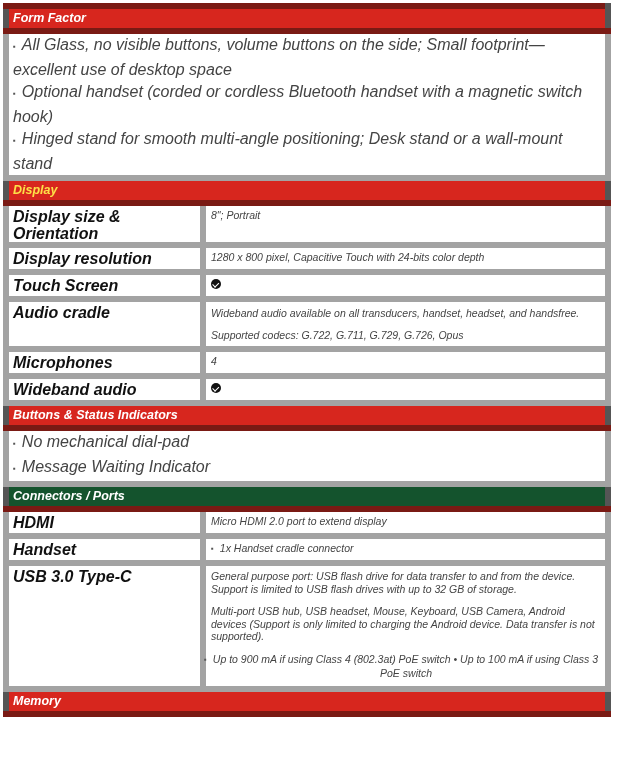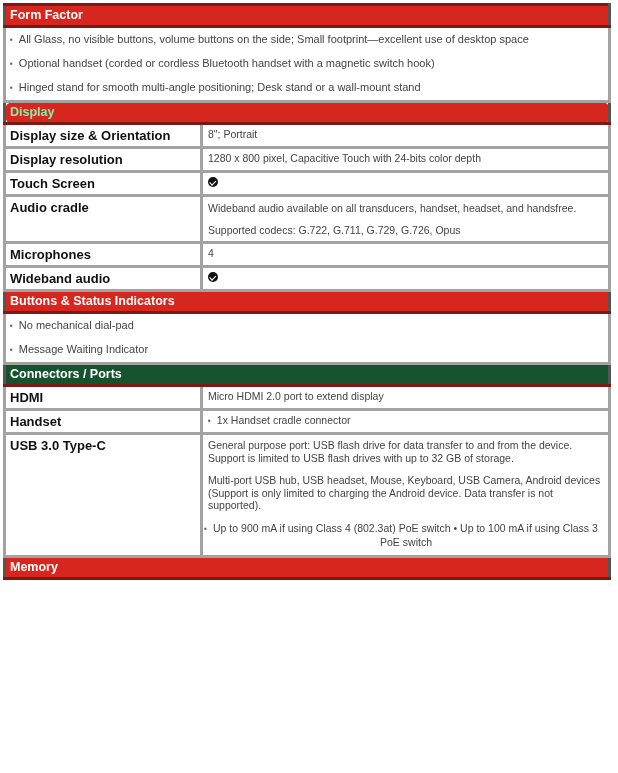--- a/index.html
+++ b/index.html
@@ -1,29 +1,29 @@
 <!DOCTYPE html>
 <html><head>
   <meta charset="utf-8">
   <style>
     html, body { margin: 0; padding: 0; background: #ffffff; }
     body { width: 618px; height: 773px; position: relative; overflow: hidden;
            font-family: "Liberation Sans", "DejaVu Sans", sans-serif; color: #333; }
     .spec-table { position: absolute; left: 3px; top: 3px; width: 608px;
                   border-collapse: collapse; table-layout: fixed; }
-    .spec-table td { border: 3px solid #a3a3a3; vertical-align: top; padding: 0; }
+    .spec-table td { border: 6px solid #a3a3a3; vertical-align: top; padding: 0; font-style: italic; }
     .sec-head td { background: #d7261e; color: #ffffff; font-weight: bold; font-size: 12.5px;
                    height: 19px; line-height: 19px; padding: 0 4px; border-color: #7a1a14;
                    border-left-color: #555; border-right-color: #555; }
-    .label { width: 189px; font-weight: bold; font-size: 13px; color: #111;
+    .label { width: 189px; font-weight: bold; font-size: 16px; color: #111;
              padding: 2px 4px 0 4px !important; line-height: 17px; }
     .val { font-size: 10.5px; color: #444; padding: 0 4px 0 5px !important; }
     .val .line { line-height: 22px; min-height: 20px; }
     .val .line.para { line-height: 12.5px; padding: 4px 0 6px 0; }
-    .full { font-size: 11px; color: #444; padding: 0 4px 0 4px !important; }
+    .full { font-size: 16px; color: #444; padding: 0 4px 0 4px !important; }
     .full .line { line-height: 22px; }
     .bul::before { content: "\25AA"; font-size: 8px; margin-right: 6px; position: relative; top: -1px; color: #555; }
     .bul.hang { padding-left: 10px; text-indent: -10px; text-align: center; }
     .check { display: inline-block; width: 10px; height: 10px; border-radius: 50%;
              background: #111; position: relative; top: 1px; }
     .check::after { content: ""; position: absolute; left: 3px; top: 1.5px; width: 2.5px; height: 4.5px;
                     border: solid #fff; border-width: 0 1.5px 1.5px 0; transform: rotate(45deg); }
     .row-h20 td { height: 19px; }
     .row-h20 .val .line { line-height: 19px; }
   </style>
@@ -42,21 +42,21 @@
     </tr>
     <tr>
       <td colspan="2" class="full" style="height:65px">
         <div class="line bul">All Glass, no visible buttons, volume buttons on the side; Small footprint—excellent use of desktop space</div>
         <div class="line bul">Optional handset (corded or cordless Bluetooth handset with a magnetic switch hook)</div>
         <div class="line bul">Hinged stand for smooth multi-angle positioning; Desk stand or a wall-mount stand</div>
       </td>
     </tr>
 
     <tr class="sec-head">
-      <td colspan="2" style="background: rgb(215, 38, 30); color: #86efac; border-radius: 8px;">Display</td>
+      <td colspan="2" style="background: rgb(215, 38, 30); color: #fde047; border-radius: 8px;">Display</td>
     </tr>
     <tr class="row-h20">
       <td class="label">Display size &amp; Orientation</td>
       <td class="val">
           <div class="line">8"; Portrait</div>
         </td>
     </tr>
     <tr class="row-h20">
       <td class="label">Display resolution</td>
       <td class="val">

